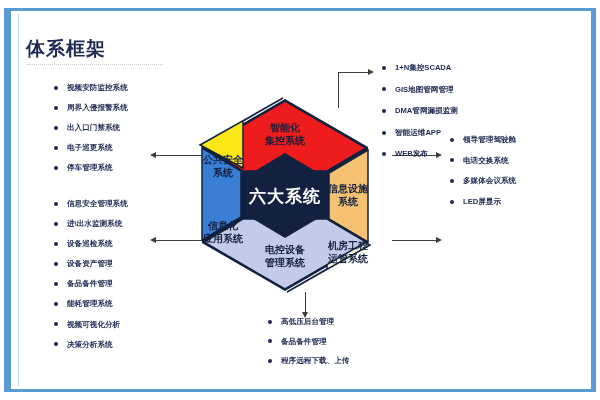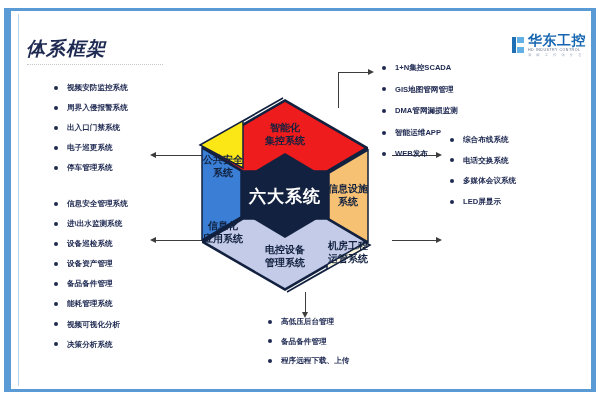--- a/index.html
+++ b/index.html
@@ -64,21 +64,20 @@
 
   
   #title {
     position: absolute;
     left: 26px;
     top: 36px;
     font-size: 19px;
     font-weight: bold;
     color: #1f2a52;
     letter-spacing: 1px;
-    font-style: italic;
   }
   #title-rule {
     position: absolute;
     left: 27px;
     top: 64px;
     width: 136px;
     height: 0;
     border-top: 1px dotted #c8c8c8;
   }
 
@@ -243,31 +242,20 @@
 
   <div class="frame-left"></div>
   <div class="frame-right"></div>
   <div class="frame-top"></div>
   <div class="frame-bottom"></div>
   <div class="inner-line-left"></div>
 
   <div id="title">体系框架</div>
   <div id="title-rule"></div>
 
-  <div id="logo">
-    <div class="logo-mark">
-      <div class="logo-bar-a"></div>
-      <div class="logo-bar-b"></div>
-    </div>
-    <div class="logo-text-wrap">
-      <div class="logo-cn">华东工控</div>
-      <div class="logo-en">HD INDUSTRY CONTROL</div>
-      <div class="logo-sub">智 能 工 控 领 先 者</div>
-    </div>
-  </div>
 
   <div class="arrow arrow-h" style="left:156px; top:155px; width:50px;"></div>
   <div class="head head-left" style="left:150px; top:152px;"></div>
 
   <div class="arrow arrow-h" style="left:156px; top:240px; width:46px;"></div>
   <div class="head head-left" style="left:150px; top:237px;"></div>
 
   <div class="arrow arrow-v" style="left:338px; top:72px; height:36px;"></div>
   <div class="arrow arrow-h" style="left:338px; top:72px; width:32px;"></div>
   <div class="head head-right" style="left:368px; top:69px;"></div>
@@ -391,21 +379,21 @@
         <span class="txt">智能运维APP</span>
       </div>
       <div class="row">
         <span class="dot"></span>
         <span class="txt">WEB发布</span>
       </div>
     </div>
   <div class="blist" id="list-facility">
       <div class="row">
         <span class="dot"></span>
-        <span class="txt">综合布线系统</span>
+        <span class="txt">领导管理驾驶舱</span>
       </div>
       <div class="row">
         <span class="dot"></span>
         <span class="txt">电话交换系统</span>
       </div>
       <div class="row">
         <span class="dot"></span>
         <span class="txt">多媒体会议系统</span>
       </div>
       <div class="row">

